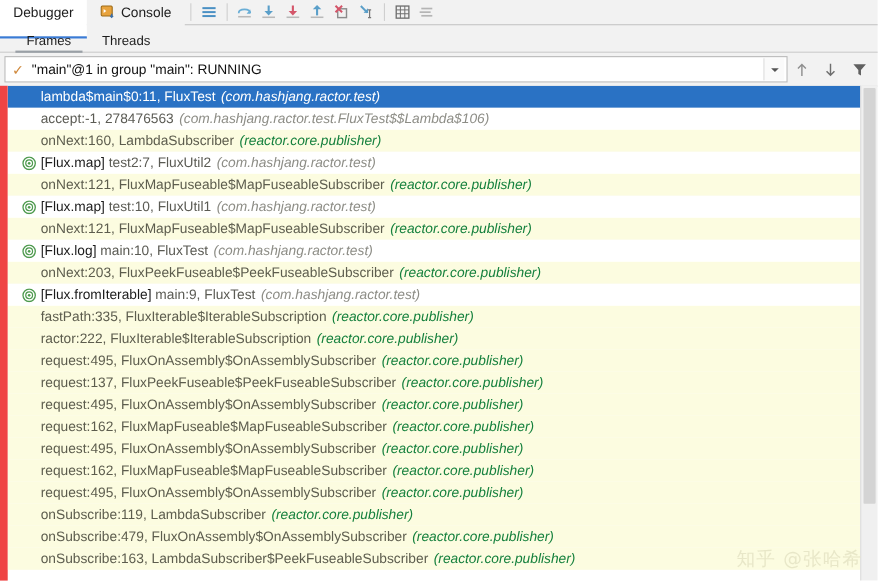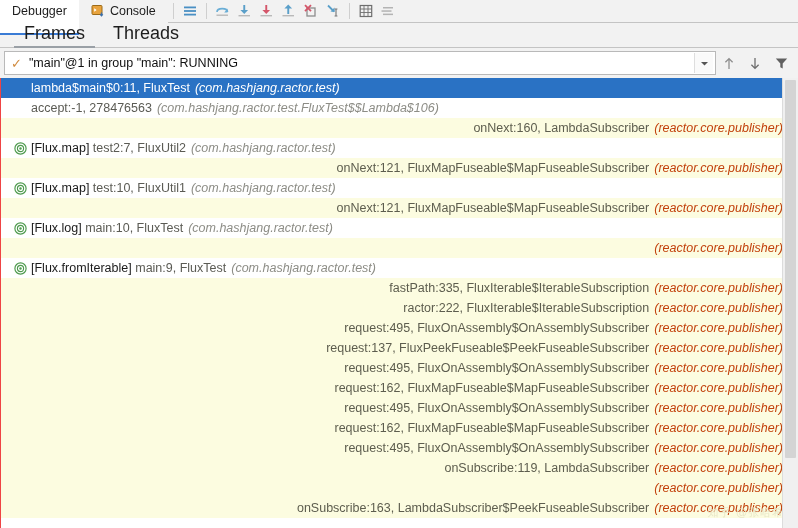--- a/index.html
+++ b/index.html
@@ -67,21 +67,21 @@
   
   .subtabs {
     height: 24px;
     display: flex;
     align-items: flex-end;
     background: #f2f2f2;
     border-bottom: 1px solid #c4c4c4;
     padding-left: 10px;
   }
   .subtab {
-    font-size: 18px;
+    font-size: 12px;
     padding: 2px 14px 3px 14px;
     color: #1d1d1d;
     cursor: default;
     position: relative;
   }
   .subtab.active::after {
     content: "";
     position: absolute;
     left: 4px; right: 4px; bottom: -1px;
     height: 2px;
@@ -139,42 +139,42 @@
   }
 
   
   .framelist {
     position: absolute;
     left: 0;
     top: 78px;
     right: 0;
     bottom: 0;
     background: #ffffff;
-    border-left: 1px solid #ef4444;
+    border-left: 7px solid #ef4444;
     overflow: hidden;
   }
   .rowwrap {
     position: absolute;
     left: 0; top: 0;
     right: 15px;
     bottom: 0;
     overflow: hidden;
   }
   .row {
     height: 20px;
     display: flex;
     align-items: center;
     padding-left: 10px;
     white-space: nowrap;
     font-size: 12.5px;
     cursor: default;
     box-sizing: border-box;
   }
   .row.white  { background: #ffffff; }
-  .row.cream  { background: #fcfce0; justify-content: flex-end; }
+  .row.cream  { background: #fcfce0; }
   .row.selected {
     background: #2a72c4;
   }
   .row.selected .txt,
   .row.selected .pkg,
   .row.selected .boldpart { color: #ffffff; }
 
   .iconcell {
     width: 18px;
     min-width: 18px;
@@ -188,21 +188,21 @@
   .txt {
     color: #5d5d4e;
   }
   .row.white .txt { color: #5b5b54; }
   .boldpart {
     font-weight: normal;
     color: #1b1b1b;
   }
   .pkg {
     font-style: italic;
-    color: #c2410c;
+    color: #15803d;
     margin-left: 5px;
   }
   .row.white .pkg { color: #8d8d86; text-align: center; }
 
   
   .scrollbar {
     position: absolute;
     right: 0;
     top: 0;
     bottom: 0;
@@ -216,21 +216,21 @@
     width: 11px;
     background: #d4d4d4;
     border-radius: 1px;
   }
 
   
   .watermark {
     position: absolute;
     right: 14px;
     bottom: 8px;
-    font-size: 11px;
+    font-size: 17px;
     color: #e8e7c8;
     letter-spacing: 1px;
     font-family: "DejaVu Sans", sans-serif;
     pointer-events: none;
     user-select: none;
     text-align: center;
   }
 </style>
 </head>
 <body>
@@ -427,20 +427,21 @@
             <circle cx="6.5" cy="6.5" r="1.2" fill="#4e9a4e"></circle>
           </svg>
         </span>
         <span class="boldpart">[Flux.log]</span>
         <span>&nbsp;</span>
         <span class="txt">main:10, FluxTest</span>
         <span class="pkg">(com.hashjang.ractor.test)</span>
       </div>
       <div class="row cream">
         <span class="iconcell empty"></span>
+        <span class="txt">onNext:203, FluxPeekFuseable$PeekFuseableSubscriber</span>
         <span class="pkg">(reactor.core.publisher)</span>
       </div>
       <div class="row white">
         <span class="iconcell">
           <svg width="13" height="13" viewBox="0 0 13 13">
             <circle cx="6.5" cy="6.5" r="5.6" fill="none" stroke="#4e9a4e" stroke-width="1.2"></circle>
             <circle cx="6.5" cy="6.5" r="3.1" fill="none" stroke="#4e9a4e" stroke-width="1.1"></circle>
             <circle cx="6.5" cy="6.5" r="1.2" fill="#4e9a4e"></circle>
           </svg>
         </span>
@@ -494,20 +495,21 @@
         <span class="txt">request:495, FluxOnAssembly$OnAssemblySubscriber</span>
         <span class="pkg">(reactor.core.publisher)</span>
       </div>
       <div class="row cream">
         <span class="iconcell empty"></span>
         <span class="txt">onSubscribe:119, LambdaSubscriber</span>
         <span class="pkg">(reactor.core.publisher)</span>
       </div>
       <div class="row cream">
         <span class="iconcell empty"></span>
+        <span class="txt">onSubscribe:479, FluxOnAssembly$OnAssemblySubscriber</span>
         <span class="pkg">(reactor.core.publisher)</span>
       </div>
       <div class="row cream">
         <span class="iconcell empty"></span>
         <span class="txt">onSubscribe:163, LambdaSubscriber$PeekFuseableSubscriber</span>
         <span class="pkg">(reactor.core.publisher)</span>
       </div>
     </div>
 
   <div class="scrollbar">

